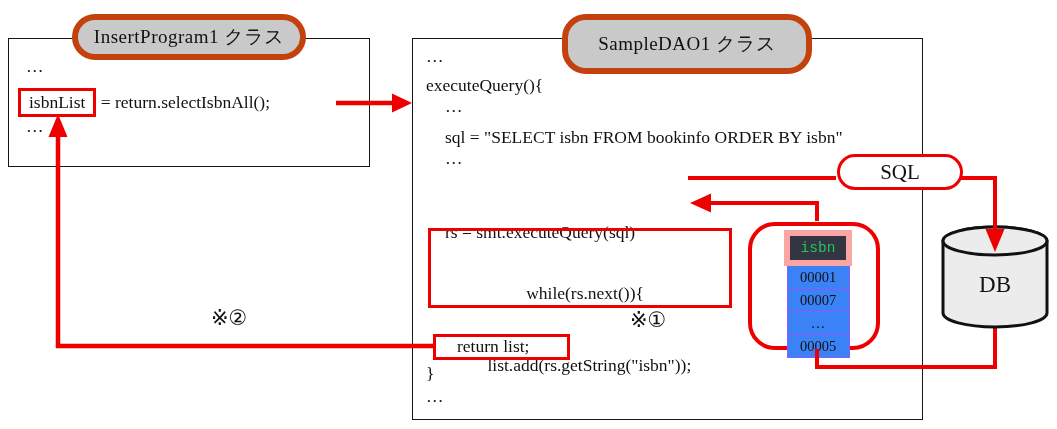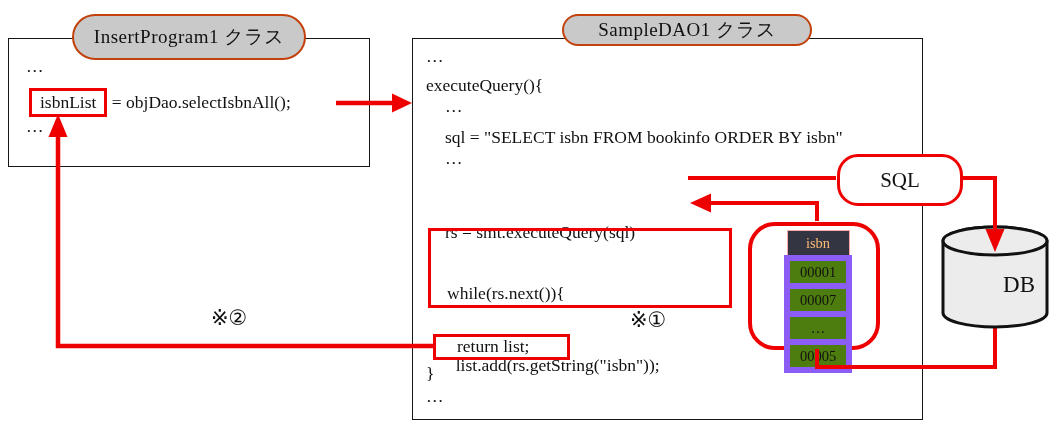--- a/index.html
+++ b/index.html
@@ -2,74 +2,74 @@
 <html><head>
 <meta charset="utf-8">
 <style>
   html,body{margin:0;padding:0;background:#fff;}
   #stage{
     position:relative;width:1057px;height:429px;background:#ffffff;overflow:hidden;
     font-family:"Liberation Serif","DejaVu Serif",serif;color:#111;
   }
   .classbox{position:absolute;border:1.5px solid #161616;background:#fff;box-sizing:border-box;}
   .pill{
-    position:absolute;box-sizing:border-box;background:#c9c9c9;border:2px solid #c2410c;
+    position:absolute;box-sizing:border-box;background:#c9c9c9;border:6px solid #c2410c;
     border-radius:24px;display:flex;align-items:center;justify-content:center;
     font-size:19px;color:#111;z-index:2;letter-spacing:0.5px;
   }
   .code{position:absolute;font-size:17.5px;line-height:21px;white-space:pre;z-index:3;}
   .redoutline{
     display:inline-block;box-sizing:border-box;border:3px solid #ee0000;
-    padding:1px 8px;background:#fff;margin-left:11px;
+    padding:1px 8px;background:#fff;
   }
   .redbox{
     position:absolute;box-sizing:border-box;border:3px solid #ee0000;background:transparent;
     font-size:17.5px;z-index:3;
   }
-  #while-box{padding:2px 6px 0 16px;line-height:24px;white-space:pre;}
+  #while-box{padding:2px 6px 0 16px;line-height:24px;white-space:pre;text-align:center;}
   #return-box{padding:0 0 0 21px;line-height:19px;white-space:pre;}
   .note{position:absolute;font-size:21px;z-index:3;
         font-family:"Liberation Serif","DejaVu Serif","DejaVu Sans",sans-serif;}
   #sql-pill{
-    position:absolute;box-sizing:border-box;left:837px;top:154px;width:126px;height:52px;
+    position:absolute;box-sizing:border-box;left:837px;top:154px;width:126px;height:36px;
     border:3.5px solid #ee0000;border-radius:21px;background:#fff;display:flex;
     align-items:center;justify-content:center;font-size:21px;z-index:4;
   }
   #isbn-panel{
     position:absolute;box-sizing:border-box;left:748px;top:222px;width:132px;height:128px;
     border:4px solid #ee0000;border-radius:27px;background:#fff;z-index:2;
   }
   #isbn-table{
     position:absolute;left:784px;top:230px;width:68px;border-collapse:collapse;
     font-size:14.5px;text-align:center;z-index:3;
   }
   #isbn-table th{
-    background:#333542;color:#fdba74;font-weight:normal;height:22px;border:1px solid #fca5a5;
+    background:#333542;color:#22c55e;font-weight:normal;height:22px;border:6px solid #fca5a5;font-family:Liberation Mono, monospace;
   }
-  #isbn-table td{height:20px;border:6px solid #8b5cf6;background:#4d7c0f;color:#111;text-align:center;}
+  #isbn-table td{height:20px;border:1px solid #8b5cf6;background:#3b82f6;color:#111;text-align:center;}
   #db-label{
-    position:absolute;left:955px;top:272px;width:80px;text-align:right;
+    position:absolute;left:955px;top:272px;width:80px;text-align:center;
     font-size:23px;z-index:6;
   }
   #connector-svg{position:absolute;left:0;top:0;z-index:5;pointer-events:none;}
 </style>
 </head>
 <body>
 
 <div id="stage">
 
   <div class="classbox" style="left:8px;top:38px;width:362px;height:129px;"></div>
   <div class="pill" style="left:72px;top:14px;width:234px;height:46px;">InsertProgram1 クラス</div>
 
   <div class="code" style="left:26px;top:56px;">…</div>
-  <div class="code" style="left:18px;top:88px;"><span class="redoutline">isbnList</span><span> = objDao.selectIsbnAll();</span></div>
+  <div class="code" style="left:18px;top:88px;"><span class="redoutline">isbnList</span><span> = return.selectIsbnAll();</span></div>
   <div class="code" style="left:26px;top:116px;">…</div>
 
   <div class="classbox" style="left:412px;top:38px;width:511px;height:382px;"></div>
-  <div class="pill" style="left:562px;top:14px;width:250px;height:32px;">SampleDAO1 クラス</div>
+  <div class="pill" style="left:562px;top:14px;width:250px;height:60px;">SampleDAO1 クラス</div>
 
   <div class="code" style="left:426px;top:46px;">…</div>
   <div class="code" style="left:426px;top:75px;">executeQuery(){</div>
   <div class="code" style="left:445px;top:96px;">…</div>
   <div class="code" style="left:445px;top:127px;">sql = "SELECT isbn FROM bookinfo ORDER BY isbn"</div>
   <div class="code" style="left:445px;top:148px;">…</div>
   <div class="code" style="left:445px;top:181px;margin-top:41px;">rs = smt.executeQuery(sql)</div>
 
   <div id="while-box" class="redbox" style="left:428px;top:228px;width:304px;height:80px;">
     <div>while(rs.next()){</div>

